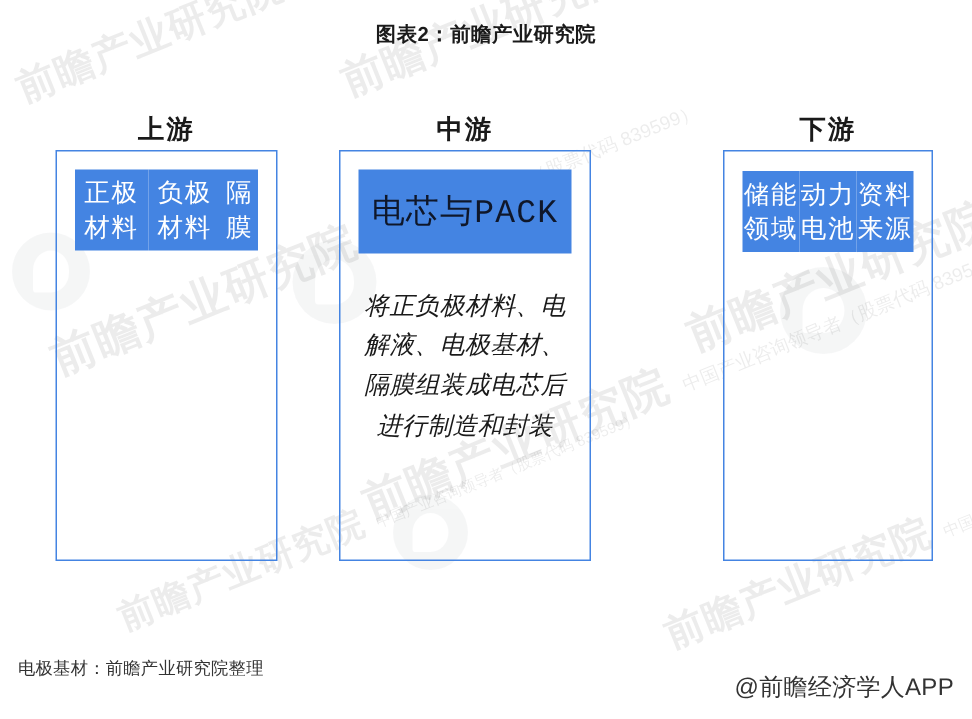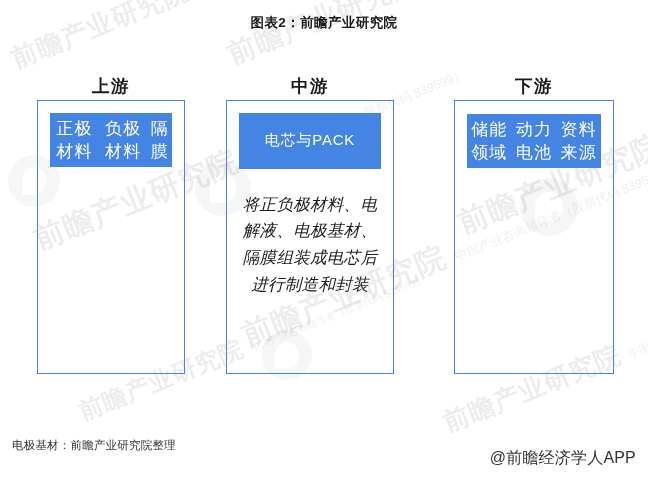--- a/index.html
+++ b/index.html
@@ -142,28 +142,29 @@
   .mid-inner {
     position: absolute;
     inset: 0;
     box-sizing: border-box;
     padding: 12px 12px 14px 12px;
     display: flex;
     flex-direction: column;
   }
   .mid-head {
     background: #4484e2;
-    color: #ffffff;
+    color: #0f172a;
     height: 56px;
     display: flex;
     align-items: center;
     justify-content: center;
-    font-size: 15px;
+    font-size: 22px;
     letter-spacing: 0.8px;
     flex: 0 0 auto;
+    font-family: Liberation Mono, monospace;
   }
   .mid-body {
     flex: 1 1 auto;
     display: flex;
     align-items: flex-start;
     justify-content: flex-start;
     padding-top: 22px;
     font-style: italic;
   }
   .mid-desc {
@@ -264,21 +265,21 @@
       <div class="col-frame" style="height:274px;">
         <div class="mid-inner">
           <div class="mid-head">电芯与PACK</div>
           <div class="mid-body">
             <div class="mid-desc">将正负极材料、电解液、电极基材、隔膜组装成电芯后进行制造和封装</div>
           </div>
         </div>
       </div>
     </div>
 
-    <div class="column" style="left:454px; top:78px; width:160px;">
+    <div class="column" style="left:482px; top:78px; width:140px;">
       <div class="col-header">下游</div>
       <div class="col-frame" style="height:274px;">
         <div class="stack pad-down">
           <div class="node node-down">储能领域</div>
           <div class="node node-down">动力电池</div>
           <div class="node node-down">资料来源</div>
         </div>
       </div>
     </div>
 

